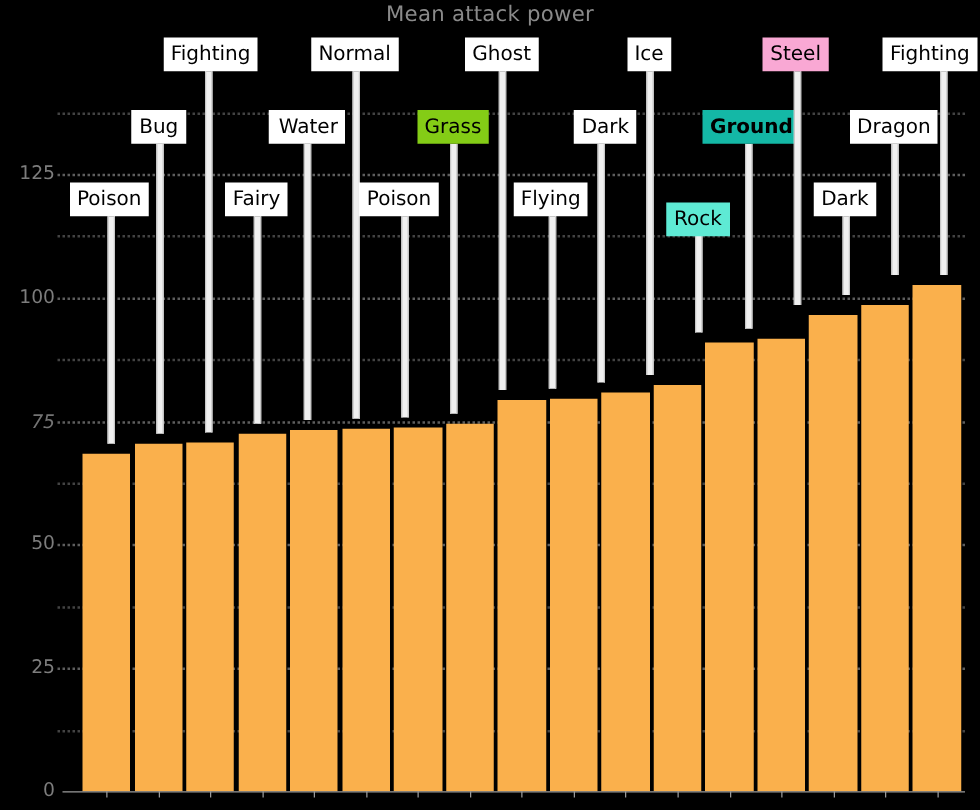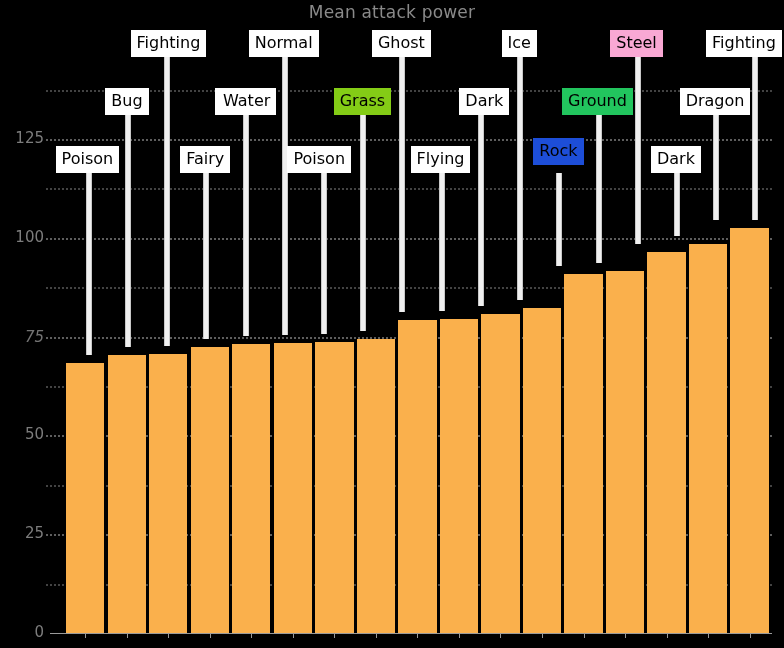--- a/index.html
+++ b/index.html
@@ -101,23 +101,23 @@
       <div class="callout" style="top: 88px; background: #84cc16; color: rgb(0, 0, 0); left: 333.667px;">Grass</div>
       <div class="leader" style="left: 399.389px; top: 57px; height: 254.606px; background: rgb(240, 240, 240);"></div>
       <div class="callout" style="top: 30px; background: rgb(255, 255, 255); color: rgb(0, 0, 0); left: 371.889px;">Ghost</div>
       <div class="leader" style="left: 438.611px; top: 173px; height: 137.816px; background: rgb(240, 240, 240);"></div>
       <div class="callout" style="top: 146px; background: rgb(255, 255, 255); color: rgb(0, 0, 0); left: 410.611px;">Flying</div>
       <div class="leader" style="left: 477.833px; top: 115px; height: 191.469px; background: rgb(240, 240, 240);"></div>
       <div class="callout" style="top: 88px; background: rgb(255, 255, 255); color: rgb(0, 0, 0); left: 459.333px;">Dark</div>
       <div class="leader" style="left: 517.056px; top: 57px; height: 243.146px; background: rgb(240, 240, 240);"></div>
       <div class="callout" style="top: 30px; background: rgb(255, 255, 255); color: rgb(0, 0, 0); left: 501.556px;">Ice</div>
       <div class="leader" style="left: 556.278px; top: 173px; height: 92.7632px; background: rgb(240, 240, 240);"></div>
-      <div class="callout" style="top: 138px; background: #1d4ed8; color: rgb(0, 0, 0); left: 533.278px; text-align: right;">Rock</div>
+      <div class="callout" style="top: 162px; background: #5eead4; color: rgb(0, 0, 0); left: 533.278px; text-align: right;">Rock</div>
       <div class="leader" style="left: 595.5px; top: 115px; height: 148.392px; background: rgb(240, 240, 240);"></div>
-      <div class="callout" style="top: 88px; background: #22c55e; color: rgb(0, 0, 0); left: 562px;">Ground</div>
+      <div class="callout" style="top: 88px; background: #14b8a6; color: rgb(0, 0, 0); left: 562px; font-weight: bold;">Ground</div>
       <div class="leader" style="left: 634.722px; top: 57px; height: 187.422px; background: rgb(240, 240, 240);"></div>
       <div class="callout" style="top: 30px; background: #f9a8d4; color: rgb(0, 0, 0); left: 610.222px;">Steel</div>
       <div class="leader" style="left: 673.944px; top: 173px; height: 62.728px; background: rgb(240, 240, 240);"></div>
       <div class="callout" style="top: 146px; background: rgb(255, 255, 255); color: rgb(0, 0, 0); left: 650.944px;">Dark</div>
       <div class="leader" style="left: 713.167px; top: 115px; height: 104.92px; background: rgb(240, 240, 240);"></div>
       <div class="callout" style="top: 88px; background: rgb(255, 255, 255); color: rgb(0, 0, 0); left: 679.667px;">Dragon</div>
       <div class="leader" style="left: 752.389px; top: 57px; height: 162.92px; background: rgb(240, 240, 240);"></div>
       <div class="callout" style="top: 30px; background: rgb(255, 255, 255); color: rgb(0, 0, 0); left: 706px;">Fighting</div>
     </div>
   <div id="axis-layer">

